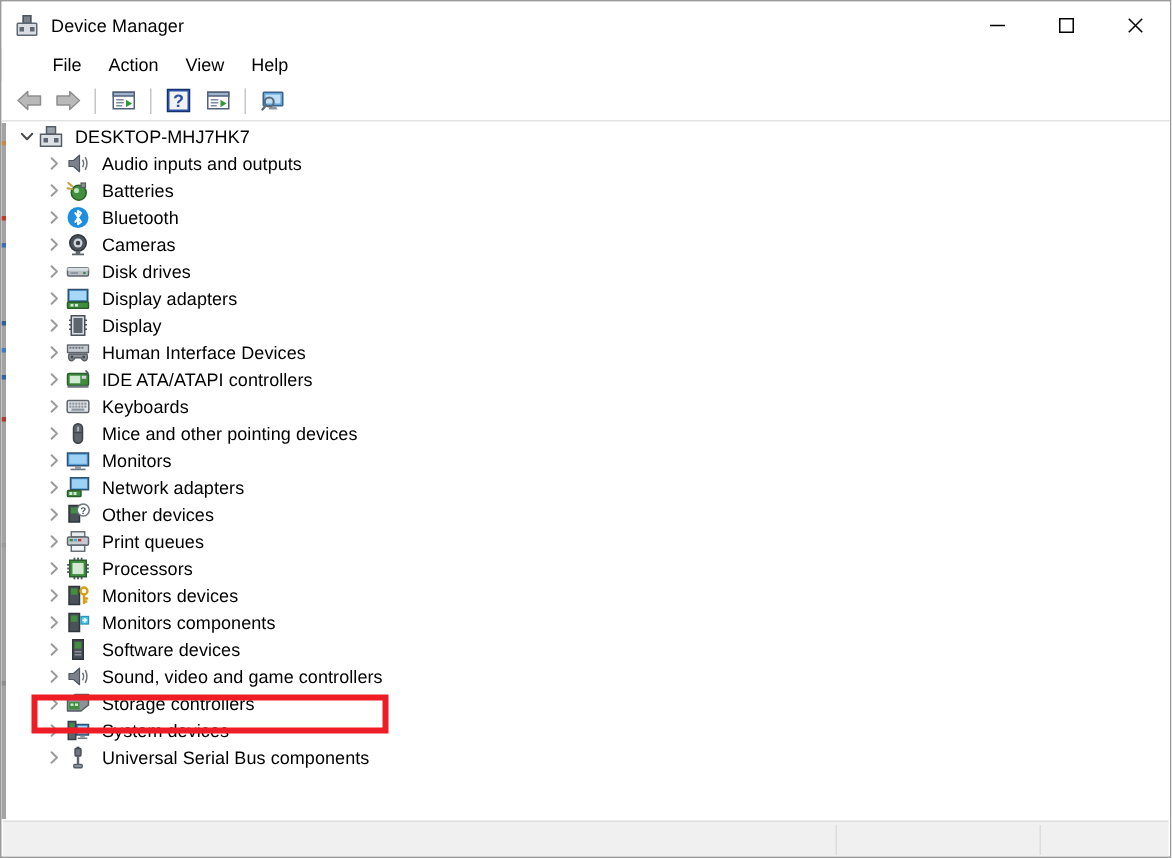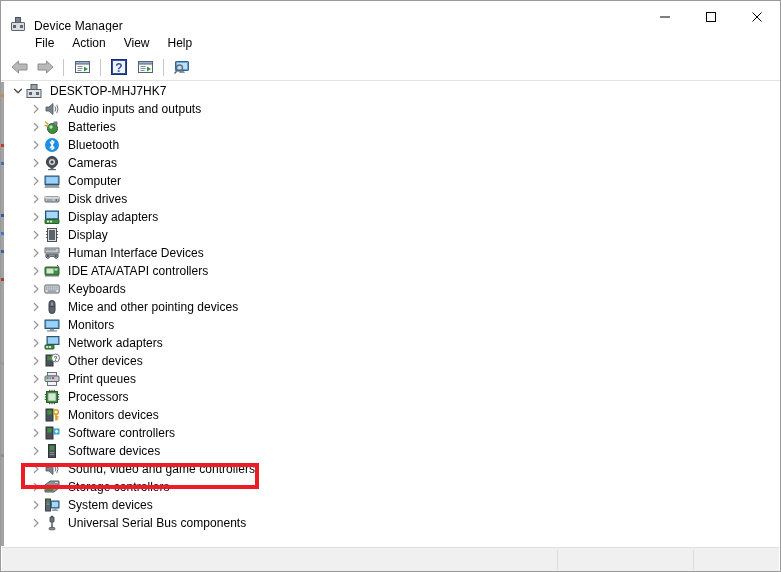--- a/index.html
+++ b/index.html
@@ -22,21 +22,21 @@
   }
 
   
   .titlebar {
     position: absolute;
     left: 0; top: 0;
     width: 779px;
     height: 31px;
     background: #ffffff;
     display: flex;
-    align-items: flex-end;
+    align-items: center;
   }
   .title-icon {
     width: 16px;
     height: 16px;
     margin-left: 9px;
     margin-right: 8px;
     position: relative;
     flex: none;
   }
   .title-icon .tibody {
@@ -414,36 +414,20 @@
           <div class="label">Cameras</div>
         </div>
         <div class="row row-child">
           <div class="chev">
             <svg width="10" height="10" viewBox="0 0 10 10">
               <path d="M3.4 1.5 L7 5 L3.4 8.5" fill="none" stroke="#9b9b9b" stroke-width="1.3" stroke-linecap="round" stroke-linejoin="round"></path>
             </svg>
           </div>
           <div class="ico">
             <svg width="16" height="16" viewBox="0 0 16 16">
-              <rect x="1" y="3" width="14" height="8.5" fill="#4fa0dc" stroke="#33506e" stroke-width="1"></rect>
-              <rect x="2.2" y="4.2" width="11.6" height="6" fill="#9ed2f5"></rect>
-              <rect x="1" y="12" width="14" height="1.6" fill="#8e969f"></rect>
-              <rect x="0.5" y="13.6" width="15" height="1" fill="#6f767e"></rect>
-            </svg>
-          </div>
-          <div class="label">Computer</div>
-        </div>
-        <div class="row row-child">
-          <div class="chev">
-            <svg width="10" height="10" viewBox="0 0 10 10">
-              <path d="M3.4 1.5 L7 5 L3.4 8.5" fill="none" stroke="#9b9b9b" stroke-width="1.3" stroke-linecap="round" stroke-linejoin="round"></path>
-            </svg>
-          </div>
-          <div class="ico">
-            <svg width="16" height="16" viewBox="0 0 16 16">
               <rect x="1" y="5.5" width="14" height="5.5" rx="1" fill="#b9bfc5" stroke="#5d646c" stroke-width="1"></rect>
               <rect x="1" y="5.5" width="14" height="2" fill="#d8dde2"></rect>
               <circle cx="12.3" cy="9" r="0.9" fill="#3b7f3b"></circle>
               <rect x="3" y="8.4" width="5" height="1.2" fill="#8b9299"></rect>
             </svg>
           </div>
           <div class="label">Disk drives</div>
         </div>
         <div class="row row-child">
           <div class="chev">
@@ -681,21 +665,21 @@
             </svg>
           </div>
           <div class="ico">
             <svg width="16" height="16" viewBox="0 0 16 16">
               <rect x="2" y="2" width="7" height="12" fill="#4a5159" stroke="#2e343a" stroke-width="1"></rect>
               <rect x="3.3" y="3.3" width="4.4" height="4.2" fill="#3f8f3f"></rect>
               <rect x="10" y="4" width="5" height="5" fill="#4fd0f0" stroke="#2a94b5" stroke-width="0.9"></rect>
               <path d="M12.5 5 L12.5 8 M11 6.5 L14 6.5" stroke="#ffffff" stroke-width="1.1"></path>
             </svg>
           </div>
-          <div class="label">Software controllers</div>
+          <div class="label">Monitors components</div>
         </div>
         <div class="row row-child">
           <div class="chev">
             <svg width="10" height="10" viewBox="0 0 10 10">
               <path d="M3.4 1.5 L7 5 L3.4 8.5" fill="none" stroke="#9b9b9b" stroke-width="1.3" stroke-linecap="round" stroke-linejoin="round"></path>
             </svg>
           </div>
           <div class="ico">
             <svg width="16" height="16" viewBox="0 0 16 16">
               <rect x="4.5" y="1.5" width="7" height="13" fill="#4a5159" stroke="#2e343a" stroke-width="1"></rect>

